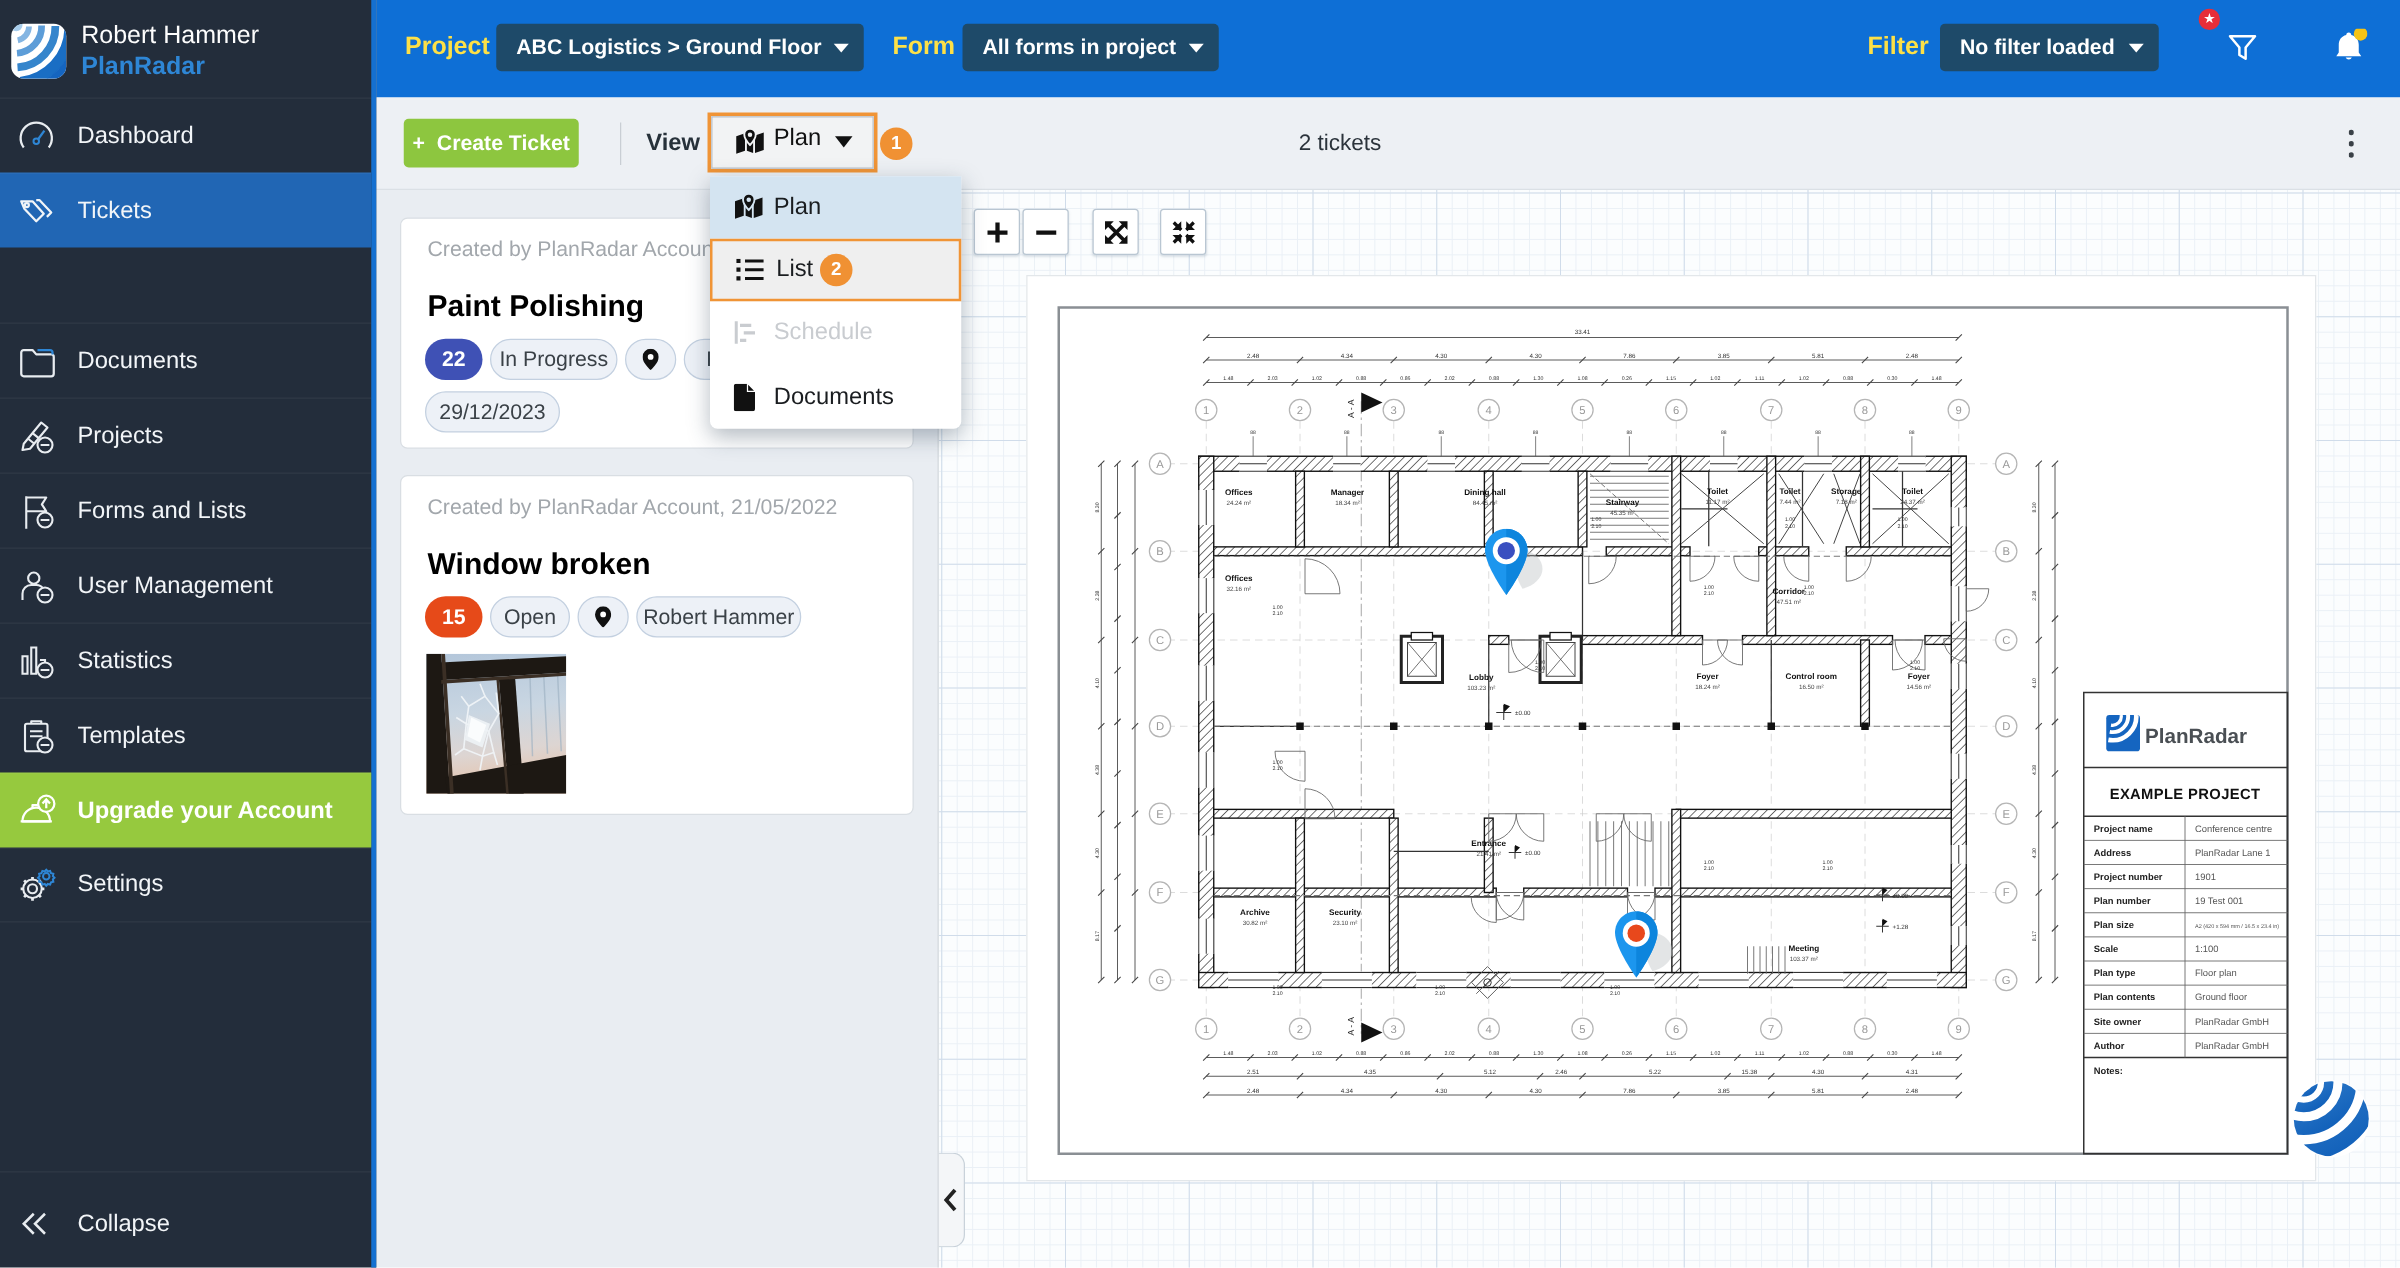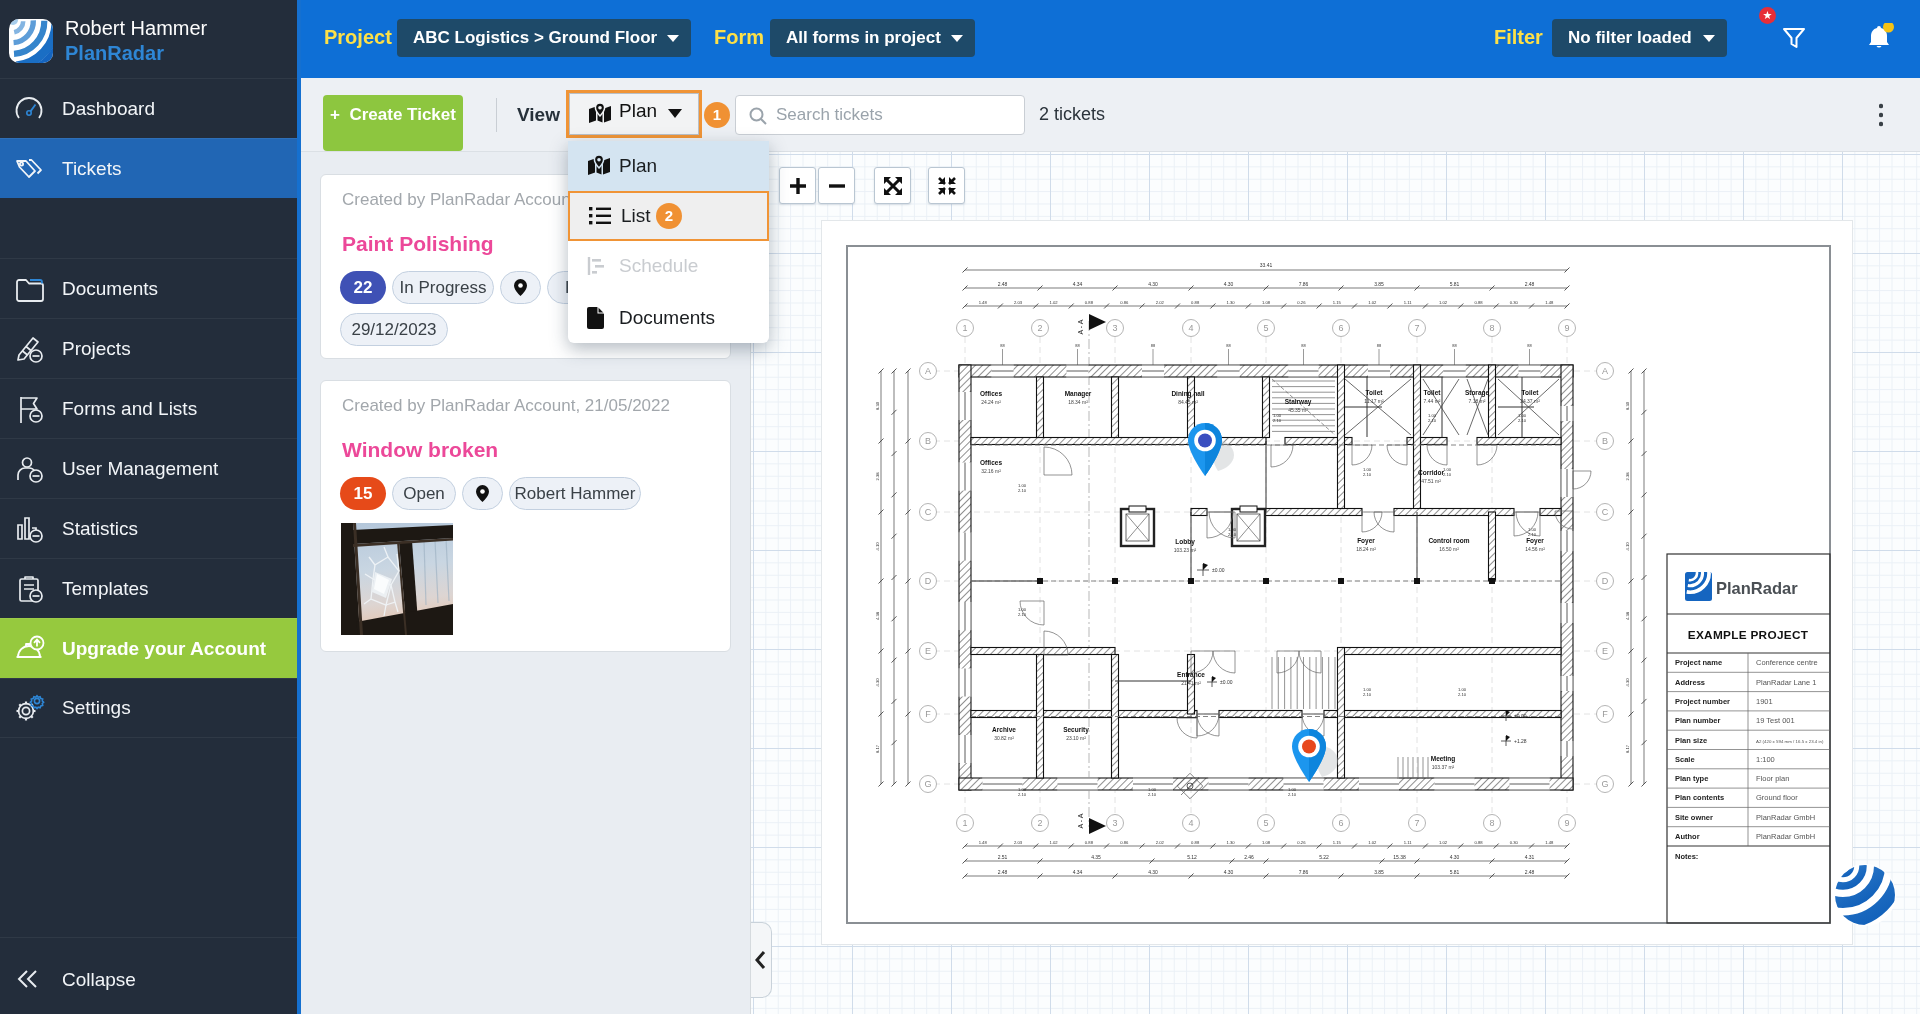--- a/index.html
+++ b/index.html
@@ -18,35 +18,35 @@
 .mgreen .lbl { font-weight:bold; color:#fff; }
 
 
 #topbar { position:absolute; left:301px; top:0; width:1619px; height:78px; background:#0e6fd6; z-index:20; }
 .tlabel { position:absolute; top:26px; font-size:20px; font-weight:bold; color:#fde047; }
 .tdrop { position:absolute; top:19px; height:38px; background:#1e4a69; border-radius:4px; color:#fff; font-size:17px; font-weight:bold; line-height:38px; padding:0 34px 0 16px; white-space:nowrap; }
 .tdrop .car { position:absolute; right:12px; top:16px; width:0; height:0; border-left:6px solid transparent; border-right:6px solid transparent; border-top:7px solid #fff; }
 
 
 #toolbar { position:absolute; left:301px; top:78px; width:1619px; height:74px; background:#edf0f4; border-bottom:1px solid #dbe0e5; z-index:20; }
-#btn-create { position:absolute; left:22px; top:17px; width:140px; height:56px; background:#8dc63f; border-radius:4px; color:#fff; font-size:17px; font-weight:bold; text-align:center; line-height:40px; }
+#btn-create { position:absolute; left:22px; top:17px; width:140px; height:39px; background:#8dc63f; border-radius:4px; color:#fff; font-size:17px; font-weight:bold; text-align:center; line-height:40px; }
 #tb-sep { position:absolute; left:195px; top:20px; width:1px; height:34px; background:#c9ced4; }
 #lbl-view { position:absolute; left:216px; top:26px; font-size:19px; font-weight:bold; color:#27313a; }
 #btn-plan { position:absolute; left:265px; top:12px; width:136px; height:48px; border:3px solid #f09436; background:#f1f2f3; }
 #btn-plan .inner { position:absolute; left:0px; top:0px; width:130px; height:42px; border:1px solid #b9bfc6; background:#f2f3f4; }
 #circ1 { position:absolute; left:403px; top:24px; width:26px; height:26px; border-radius:50%; background:#f09133; color:#fff; font-size:15px; font-weight:bold; text-align:center; line-height:26px; }
 #searchbox { position:absolute; left:434px; top:17px; width:290px; height:40px; background:#fff; border:1px solid #c9ced4; border-radius:4px; color:#9aa3ab; font-size:17px; line-height:38px; padding-left:40px; }
 #cnt-tickets { position:absolute; left:738px; top:26px; font-size:18px; color:#2b333b; }
 #kebab { position:absolute; left:1578px; top:25px; width:4px; }
 
 
 #panel { position:absolute; left:301px; top:152px; width:450px; height:862px; background:#e9edf2; border-right:1px solid #d5dade; z-index:5; }
 .card { position:absolute; left:19px; width:411px; background:#fff; border:1px solid #d9dee3; border-radius:6px; }
 .c-meta { position:absolute; left:21px; top:15px; font-size:17px; color:#a2a7ac; }
-.c-title { position:absolute; left:21px; top:57px; font-size:21px; font-weight:bold; color:#ec4899; }
+.c-title { position:absolute; left:21px; top:57px; font-size:24px; font-weight:bold; color:#000000; }
 .pill { position:absolute; height:33px; border-radius:17px; background:#edf1f7; border:1px solid #c3d0e0; font-size:17px; color:#3a4147; text-align:center; line-height:31px; }
 .pill.solid { color:#fff; font-weight:bold; border:none; line-height:33px; }
 
 
 #plan { position:absolute; left:751px; top:152px; width:1169px; height:862px; z-index:1;
   background-color:#fbfdfe;
   background-image:
     linear-gradient(to right, #d0dcea 1px, transparent 1px),
     linear-gradient(to bottom, #d0dcea 1px, transparent 1px),
     linear-gradient(to right, #eaf0f6 1px, transparent 1px),
@@ -101,26 +101,20 @@
           <polygon points="9.5,4.6 14.5,6.4 14.5,20.4 9.5,18.6"></polygon>
           <polygon points="16,6.4 23,4 23,18 16,20.4"></polygon>
         </g>
         <path d="M12 1 a4.6 4.6 0 0 1 4.6 4.6 c0 3.5 -4.6 8.4 -4.6 8.4 s-4.6 -4.9 -4.6 -8.4 A4.6 4.6 0 0 1 12 1 z" fill="#111" stroke="#f2f3f4" stroke-width="1.5"></path>
         <circle cx="12" cy="5.7" r="1.8" fill="#f2f3f4"></circle>
       </svg>
     <div style="position:absolute; left:50px; top:7px; font-size:19px; color:#111;">Plan</div>
     <div style="position:absolute; left:99px; top:16px; width:0; height:0; border-left:7px solid transparent; border-right:7px solid transparent; border-top:9px solid #111;"></div>
   </div>
   <div id="circ1">1</div>
-  <div id="searchbox">Search tickets
-    <svg style="position:absolute; left:12px; top:10px;" width="20" height="20" viewBox="0 0 20 20">
-        <circle cx="8.5" cy="8.5" r="6" fill="none" stroke="#9aa3ab" stroke-width="2"></circle>
-        <line x1="13" y1="13" x2="18" y2="18" stroke="#9aa3ab" stroke-width="2"></line>
-      </svg>
-  </div>
   <div id="cnt-tickets">2 tickets</div>
   <svg id="kebab" width="4" height="24" viewBox="0 0 4 24">
       <circle cx="2" cy="3" r="2.2" fill="#3a4147"></circle>
       <circle cx="2" cy="12" r="2.2" fill="#3a4147"></circle>
       <circle cx="2" cy="21" r="2.2" fill="#3a4147"></circle>
     </svg>
 </div>
 
 <div id="sidebar">
   <div id="avatar"><svg width="44" height="44" viewBox="0 0 44 44">

